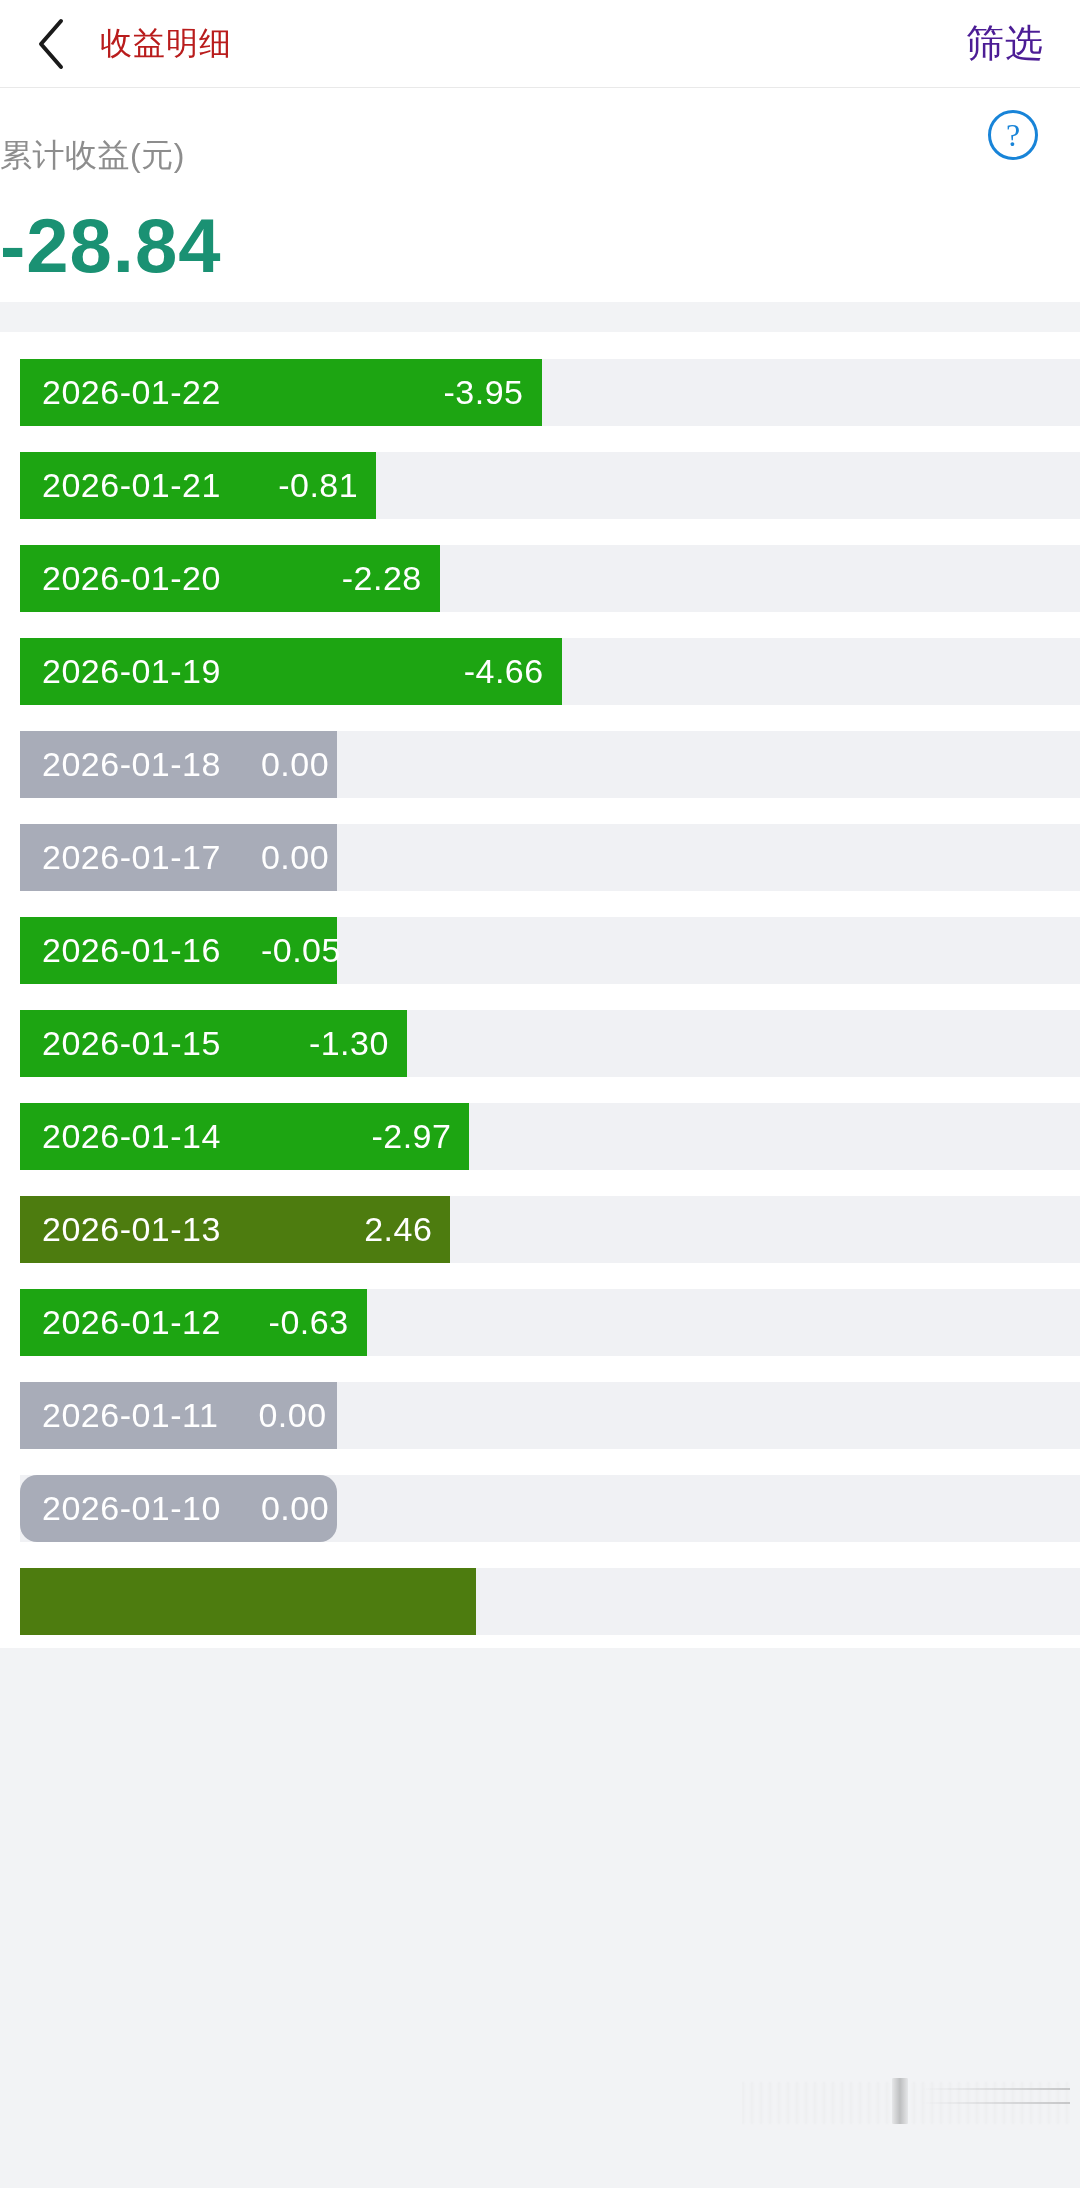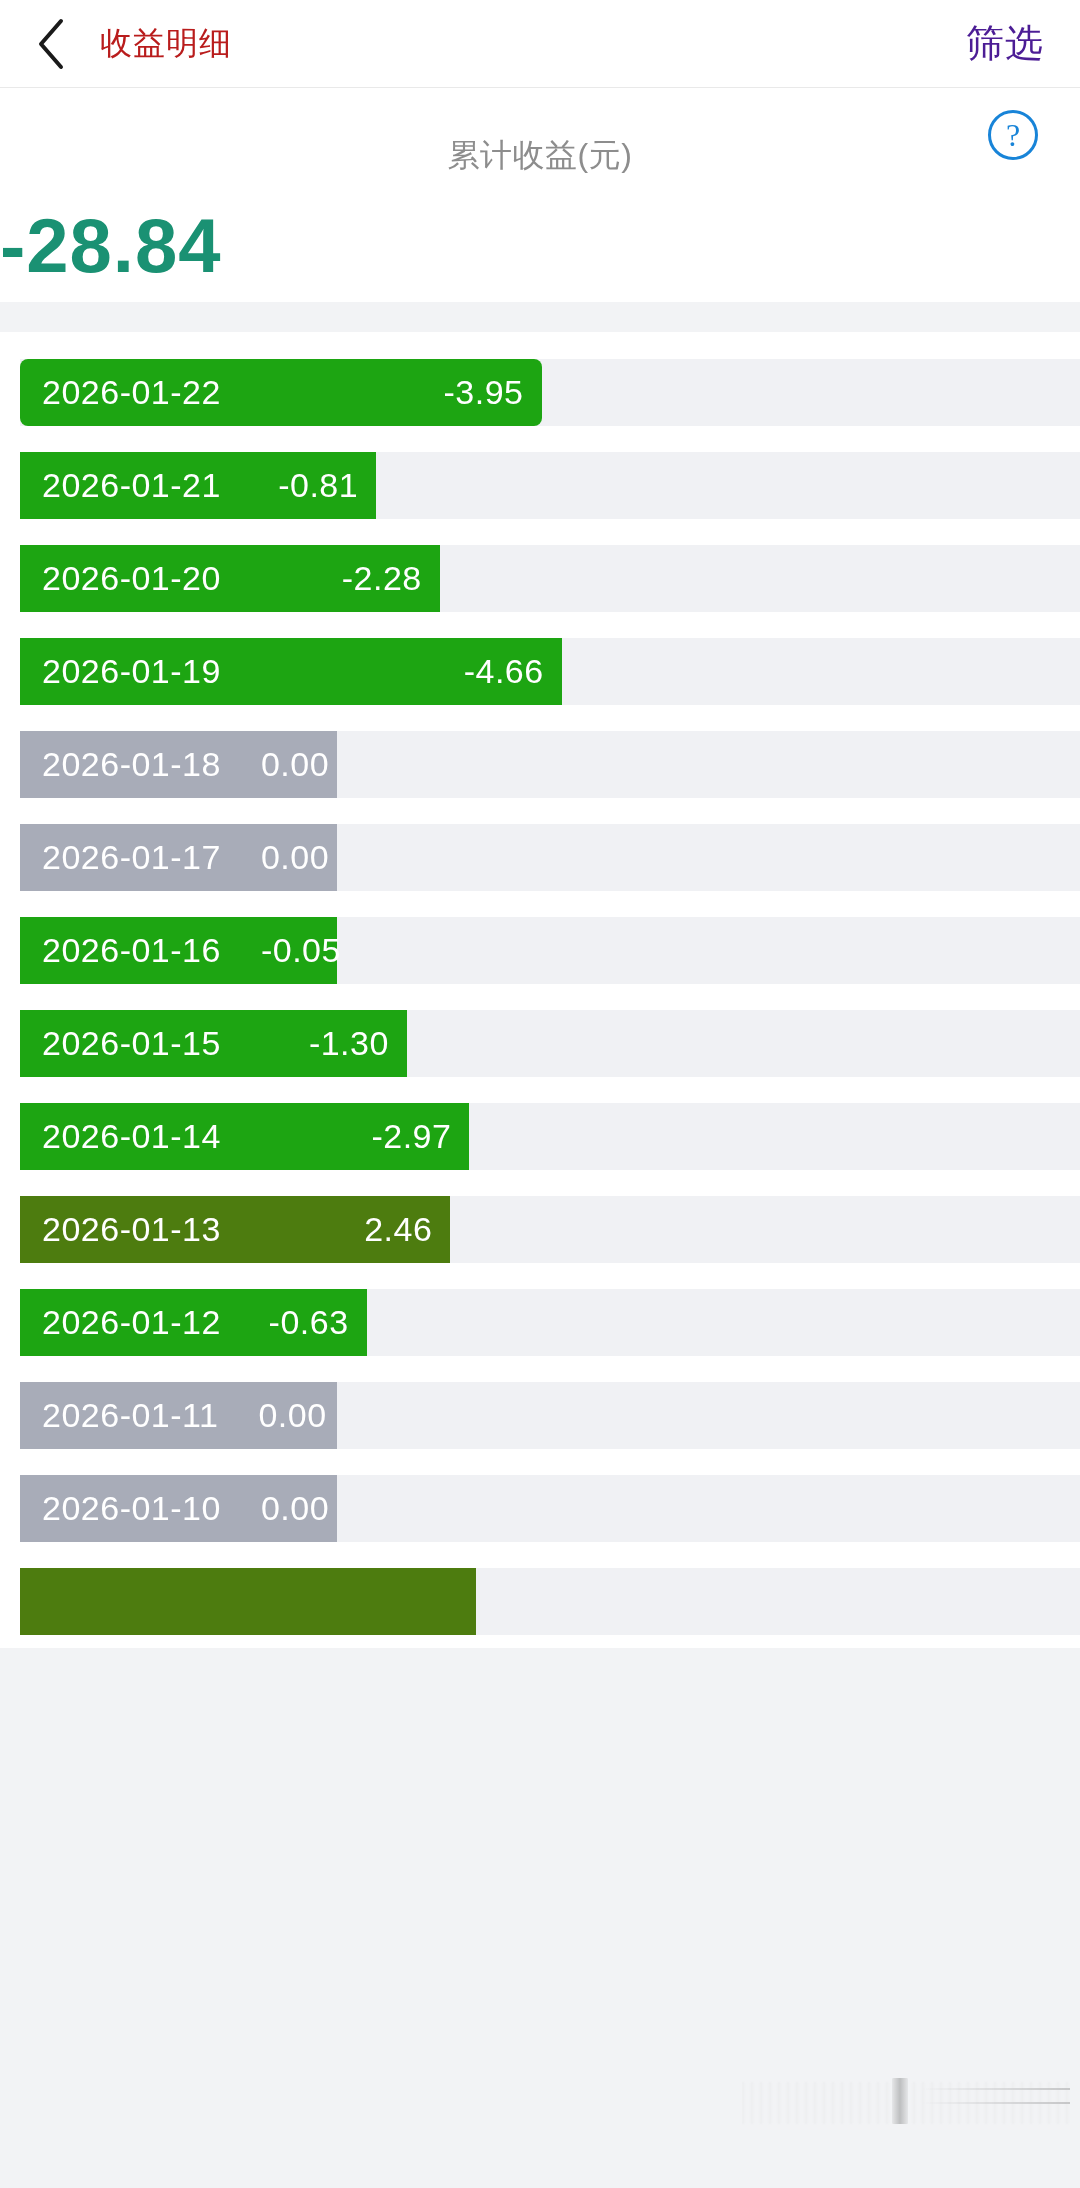--- a/index.html
+++ b/index.html
@@ -68,21 +68,21 @@
     border-radius: 50%;
     border: 3px solid #1884d8;
     color: #1884d8;
     font-size: 32px;
     line-height: 44px;
     text-align: center;
     cursor: pointer;
     font-family: "Liberation Serif", serif;
   }
   .summary-label {
-    text-align: center;
+    text-align: left;
     font-size: 32px;
     color: #8d8d8d;
     letter-spacing: 0.5px;
     padding-top: 20px;
   }
   .summary-value {
     text-align: left;
     font-size: 76px;
     color: #1a9173;
     font-weight: 700;
@@ -199,21 +199,21 @@
     <div class="help-icon">?</div>
     <div class="summary-label">累计收益(元)</div>
     <div class="summary-value">-28.84</div>
   </div>
 
   <div class="band"></div>
 
   <div class="chart" id="chart-list">
       <div class="bar-row">
         <div class="bar-track"></div>
-        <div class="bar neg" style="width: 49.2%; border-radius: 8px;">
+        <div class="bar neg" style="width: 49.2%;">
           <span class="bar-date">2026-01-22</span>
           <span class="bar-value">-3.95</span>
         </div>
       </div>
       <div class="bar-row">
         <div class="bar-track"></div>
         <div class="bar neg" style="width: 33.6%;">
           <span class="bar-date">2026-01-21</span>
           <span class="bar-value">-0.81</span>
         </div>
@@ -283,21 +283,21 @@
       </div>
       <div class="bar-row">
         <div class="bar-track"></div>
         <div class="bar zero" style="width: 29.9%;">
           <span class="bar-date">2026-01-11</span>
           <span class="bar-value">0.00</span>
         </div>
       </div>
       <div class="bar-row">
         <div class="bar-track"></div>
-        <div class="bar zero" style="width: 29.9%;">
+        <div class="bar zero" style="width: 29.9%; border-radius: 17px;">
           <span class="bar-date">2026-01-10</span>
           <span class="bar-value">0.00</span>
         </div>
       </div>
       <div class="bar-row">
         <div class="bar-track"></div>
         <div class="bar pos" style="width: 43%;">
           <span class="bar-date"></span>
           <span class="bar-value"></span>
         </div>

